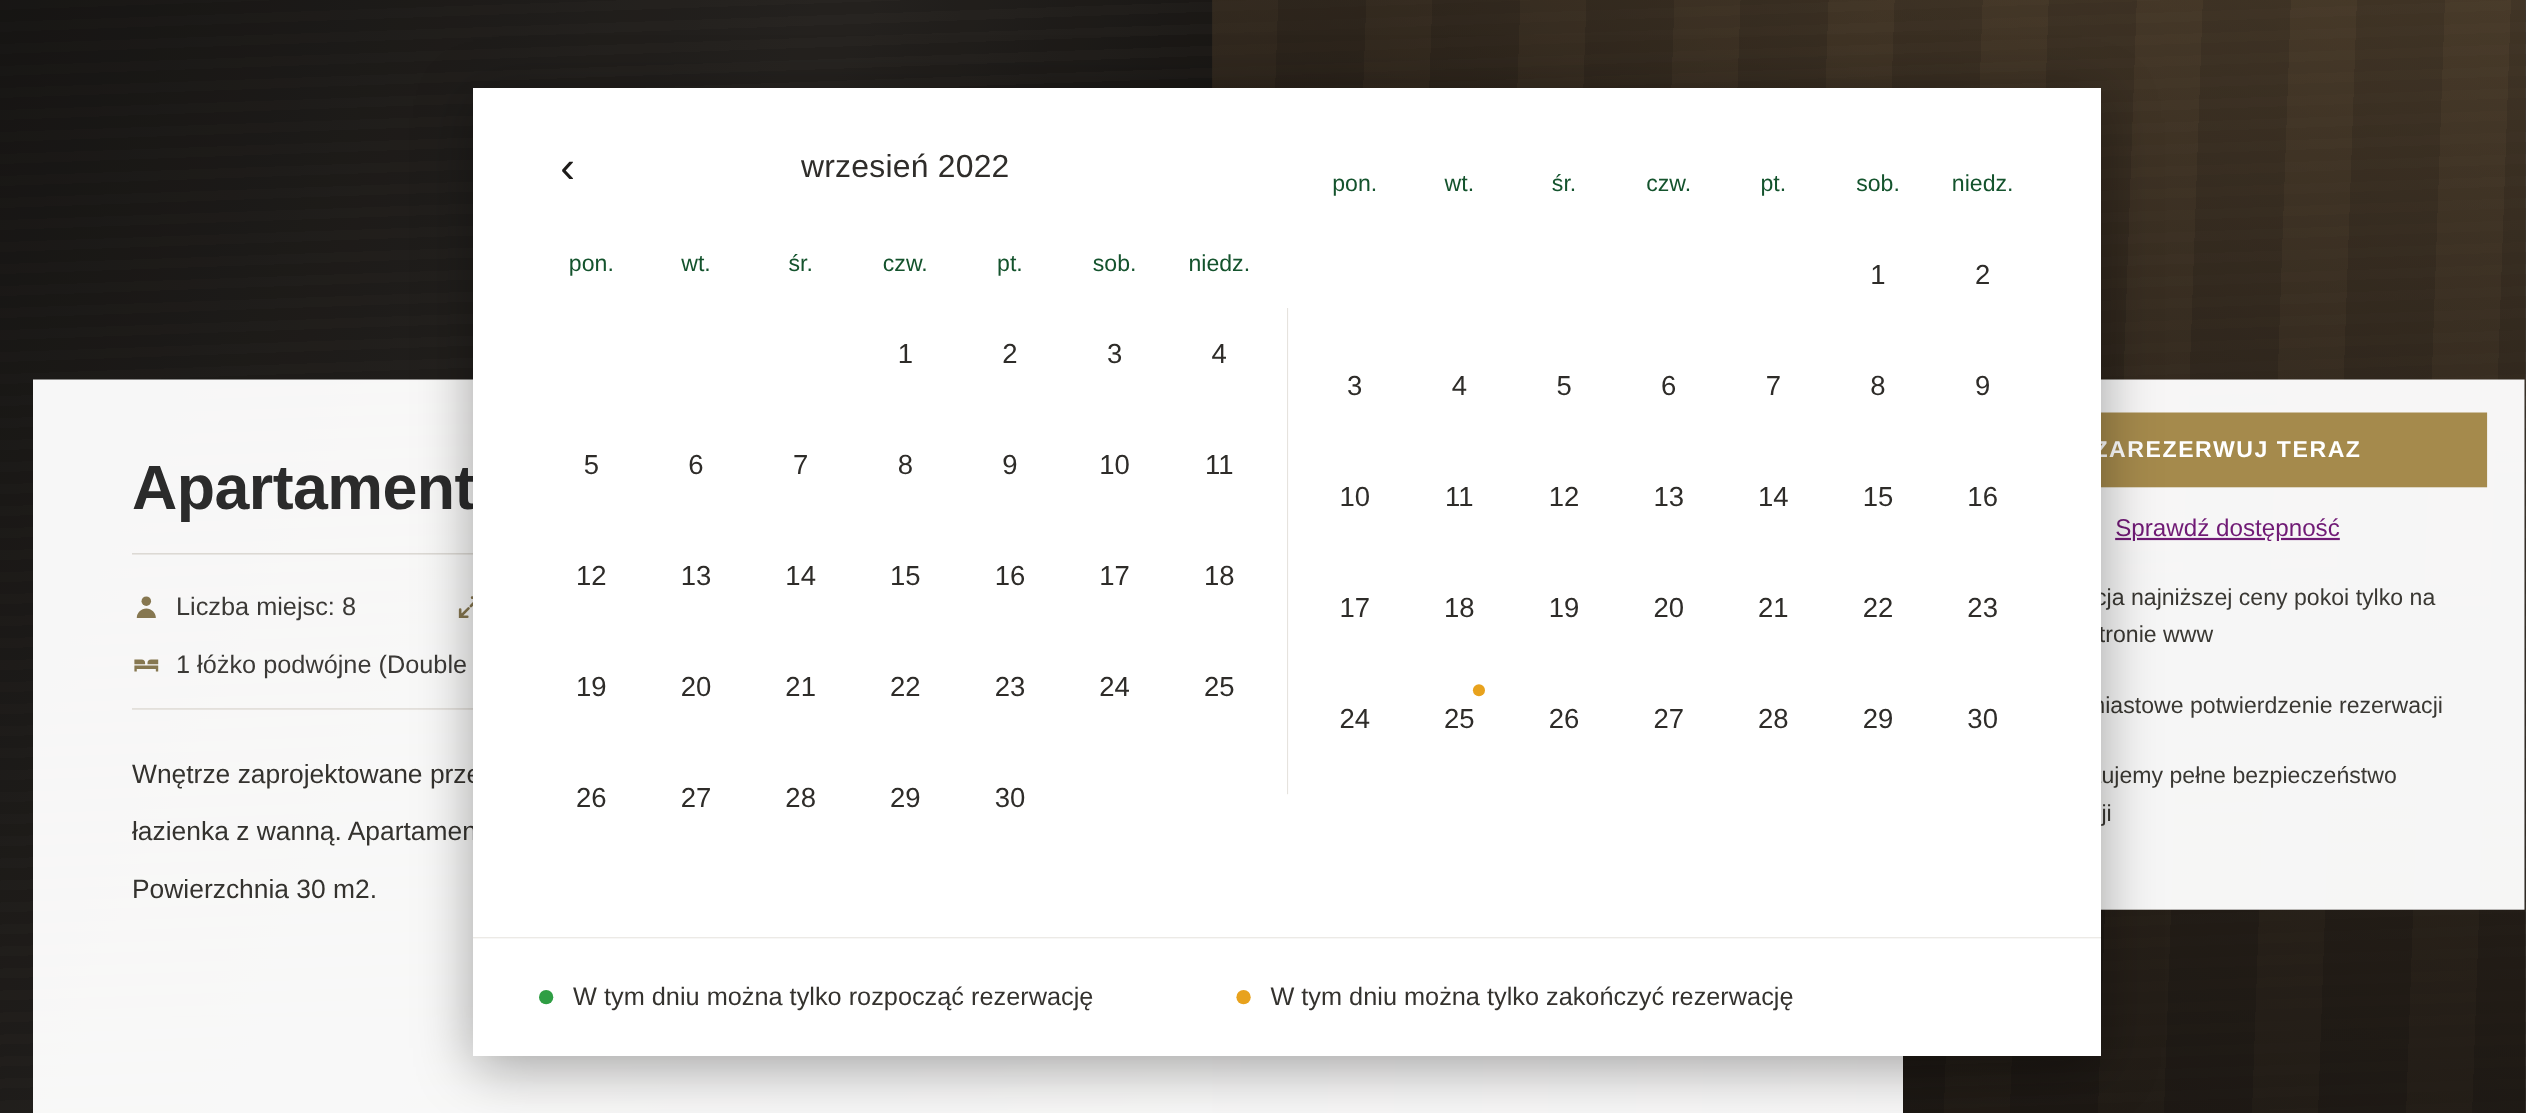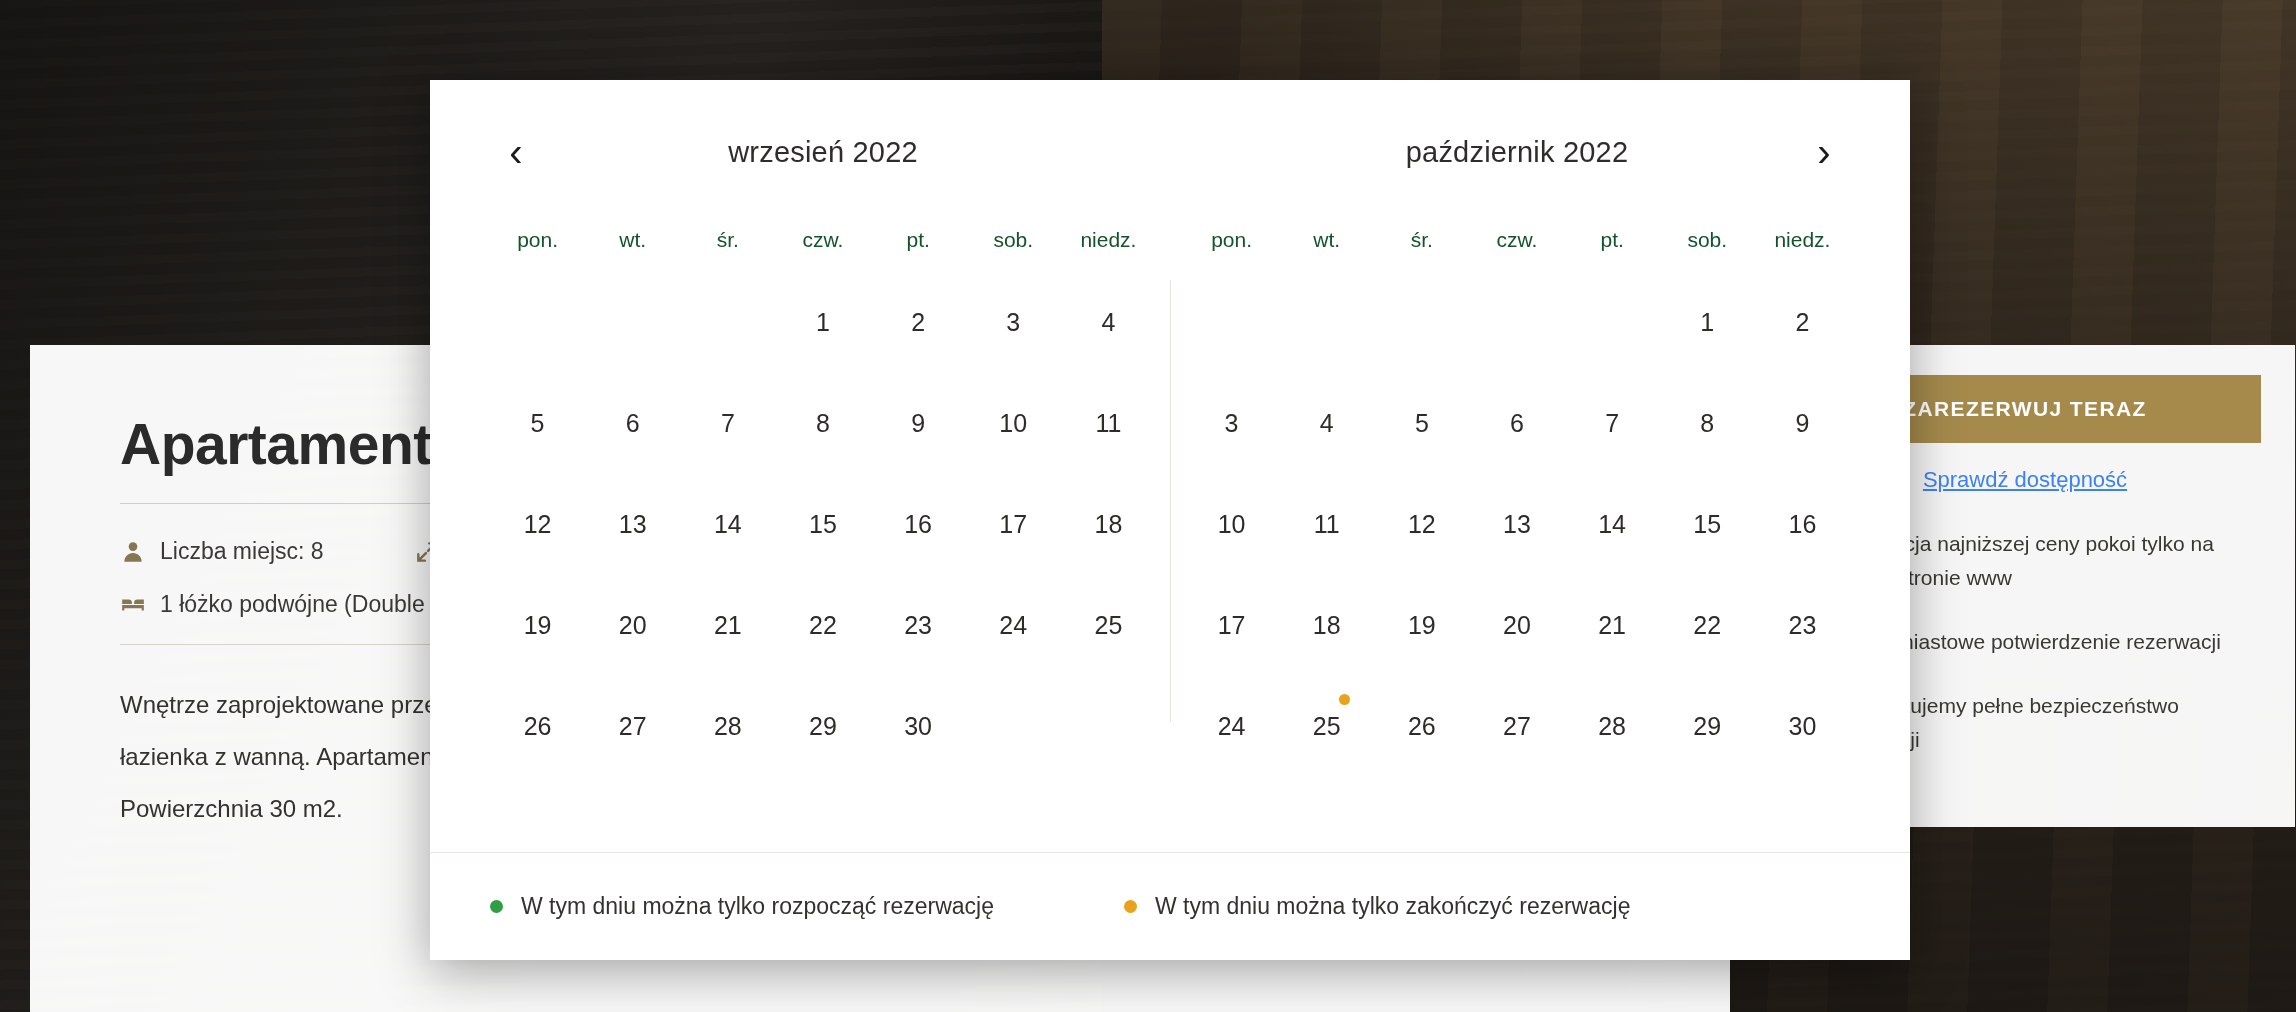--- a/index.html
+++ b/index.html
@@ -128,21 +128,21 @@
     font-family: "Liberation Sans", sans-serif;
     font-size: 21px;
     font-weight: 700;
     letter-spacing: 1.4px;
     padding: 22px 0;
     cursor: pointer;
   }
   .link-availability {
     display: block;
     text-align: center;
-    color: #3b82f6;
+    color: #701a75;
     font-size: 22px;
     text-decoration: underline;
     margin: 24px 0 34px 0;
     cursor: pointer;
   }
   .perk {
     display: flex;
     gap: 16px;
     align-items: flex-start;
     margin-bottom: 30px;
@@ -429,27 +429,20 @@
                 <td class="day-cell">29</td>
                 <td class="day-cell">30</td>
                 <td class="empty"></td>
                 <td class="empty"></td>
               </tr>
             </tbody>
         </table>
       </div>
 
       <div class="cal-month">
-        <div class="cal-head">
-          <div class="cal-title">
-            <b>październik</b>
-            <span>2022</span>
-          </div>
-          <button class="nav-arrow nav-next">›</button>
-        </div>
         <table class="cal-grid">
           <thead>
             <tr>
               <th>pon.</th>
               <th>wt.</th>
               <th>śr.</th>
               <th>czw.</th>
               <th>pt.</th>
               <th>sob.</th>
               <th>niedz.</th>

